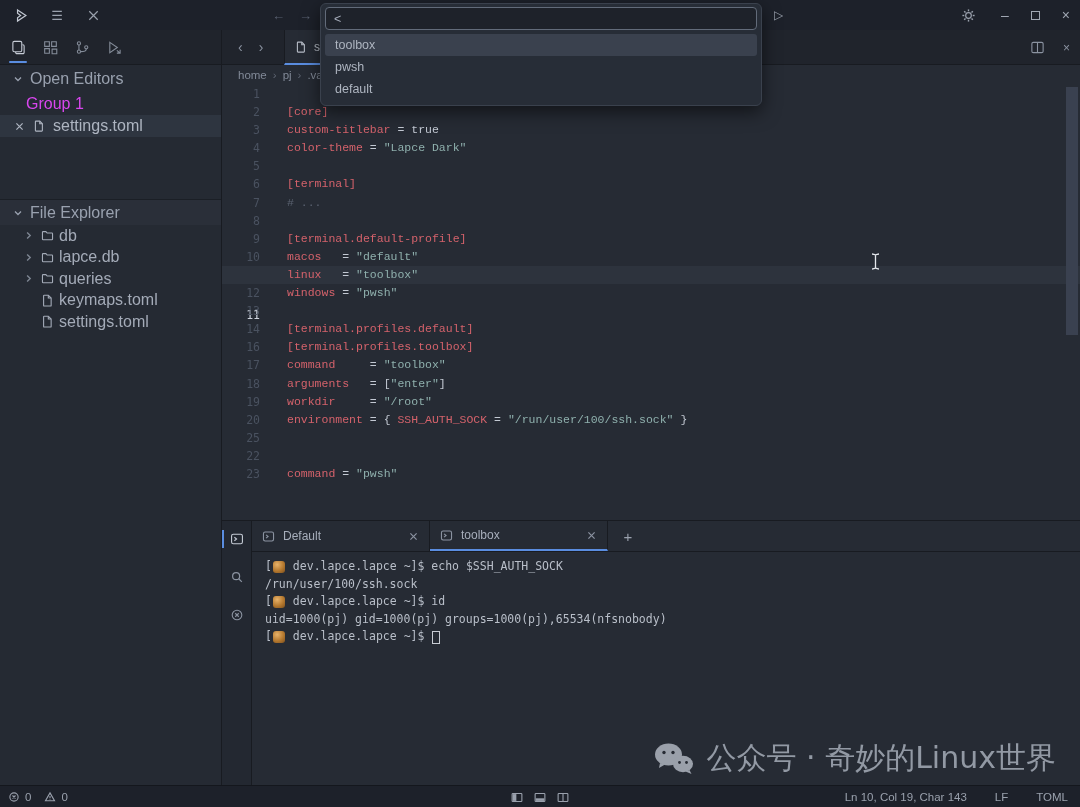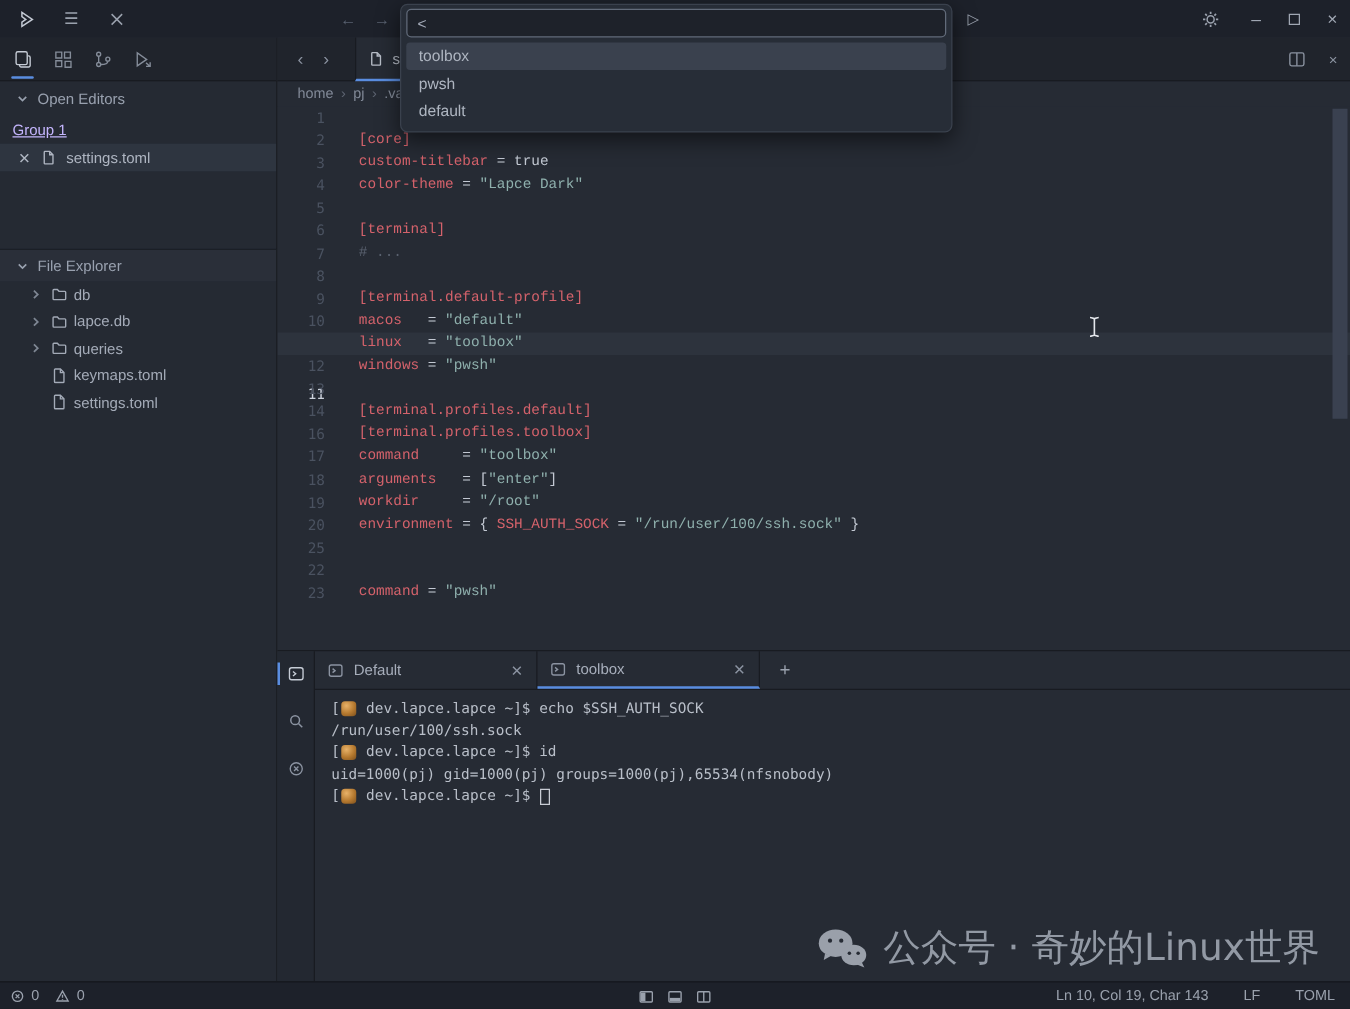--- a/index.html
+++ b/index.html
@@ -26,23 +26,23 @@
 
   
   .content { flex:1; display:flex; min-height:0; }
 
   
   .left { width:222px; flex:0 0 222px; display:flex; flex-direction:column; background:#252a33; border-right:1px solid #181b21; }
   .activity { height:35px; flex:0 0 35px; background:#20242c; border-bottom:1px solid #181b21; display:flex; align-items:center; padding-left:2px; }
   .act-item { position:relative; width:32px; height:35px; display:flex; align-items:center; justify-content:center; color:#848c99; }
   .act-item.active { color:#c6ccd6; }
   .act-item.active::after { content:""; position:absolute; left:7px; right:7px; bottom:2px; height:2px; background:#5a8de0; border-radius:1px; }
-  .sidebar { flex:1; overflow:hidden; font-size:12px; }
+  .sidebar { flex:1; overflow:hidden; font-size:16px; }
   .sec-header { height:28px; display:flex; align-items:center; gap:6px; padding-left:12px; color:#99a1af; }
-  .group-label { height:22px; display:flex; align-items:center; padding-left:10px; color:#c4b5fd;text-decoration:underline; }
+  .group-label { height:22px; display:flex; align-items:center; padding-left:26px; color:#d946ef; }
   .open-file-row { height:22px; display:flex; align-items:center; gap:8px; padding-left:14px; background:#2e3540; color:#aeb5c1; }
   .open-file-row .svg { width:12px; height:12px; }
   .fe-gap { height:62px; }
   .fe-header { height:26px; background:#2a2f39; border-top:1px solid #1b1f26; }
   .tree-row { height:21.5px; display:flex; align-items:center; gap:5px; padding-left:20px; color:#a4abb8;text-align:right; }
   .tree-row .spc { width:16px; flex:0 0 16px; }
   .tree-row .chev { width:16px; flex:0 0 16px; color:#7e8693; display:flex; align-items:center; justify-content:center; }
   .tree-row .svg { width:13px; height:13px; }
 
   

